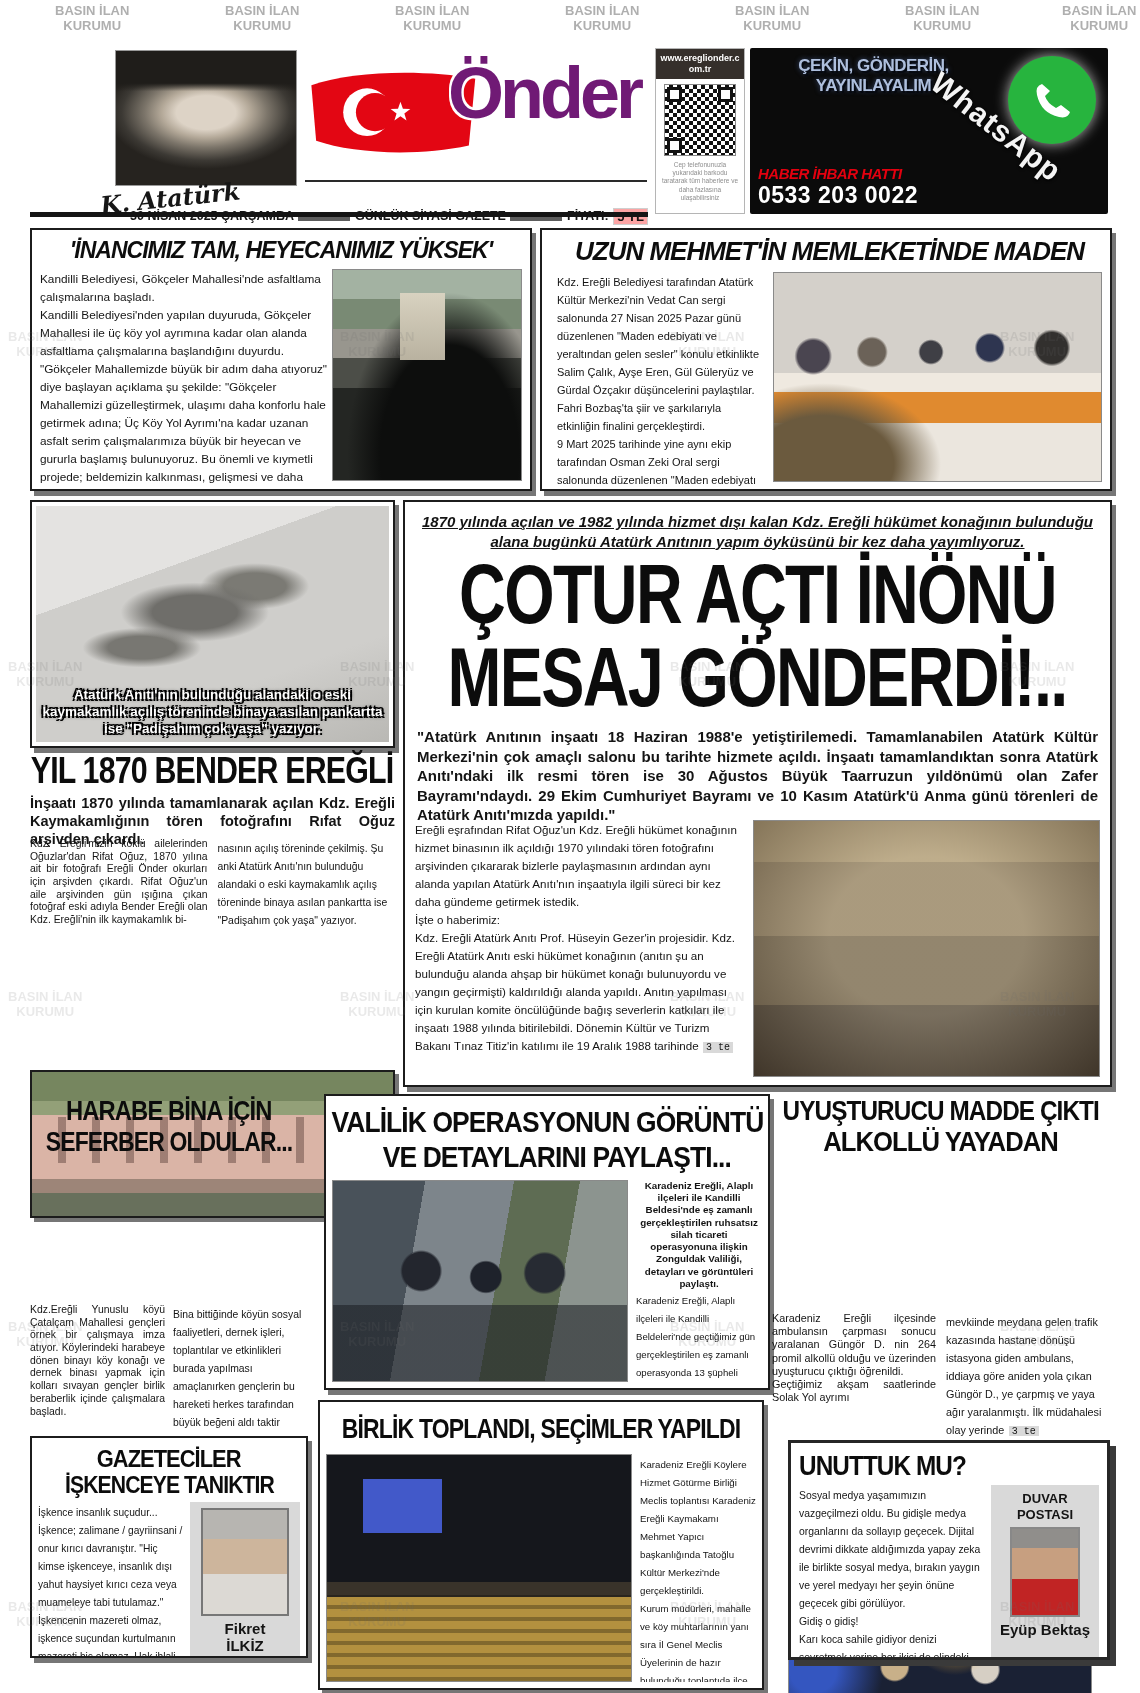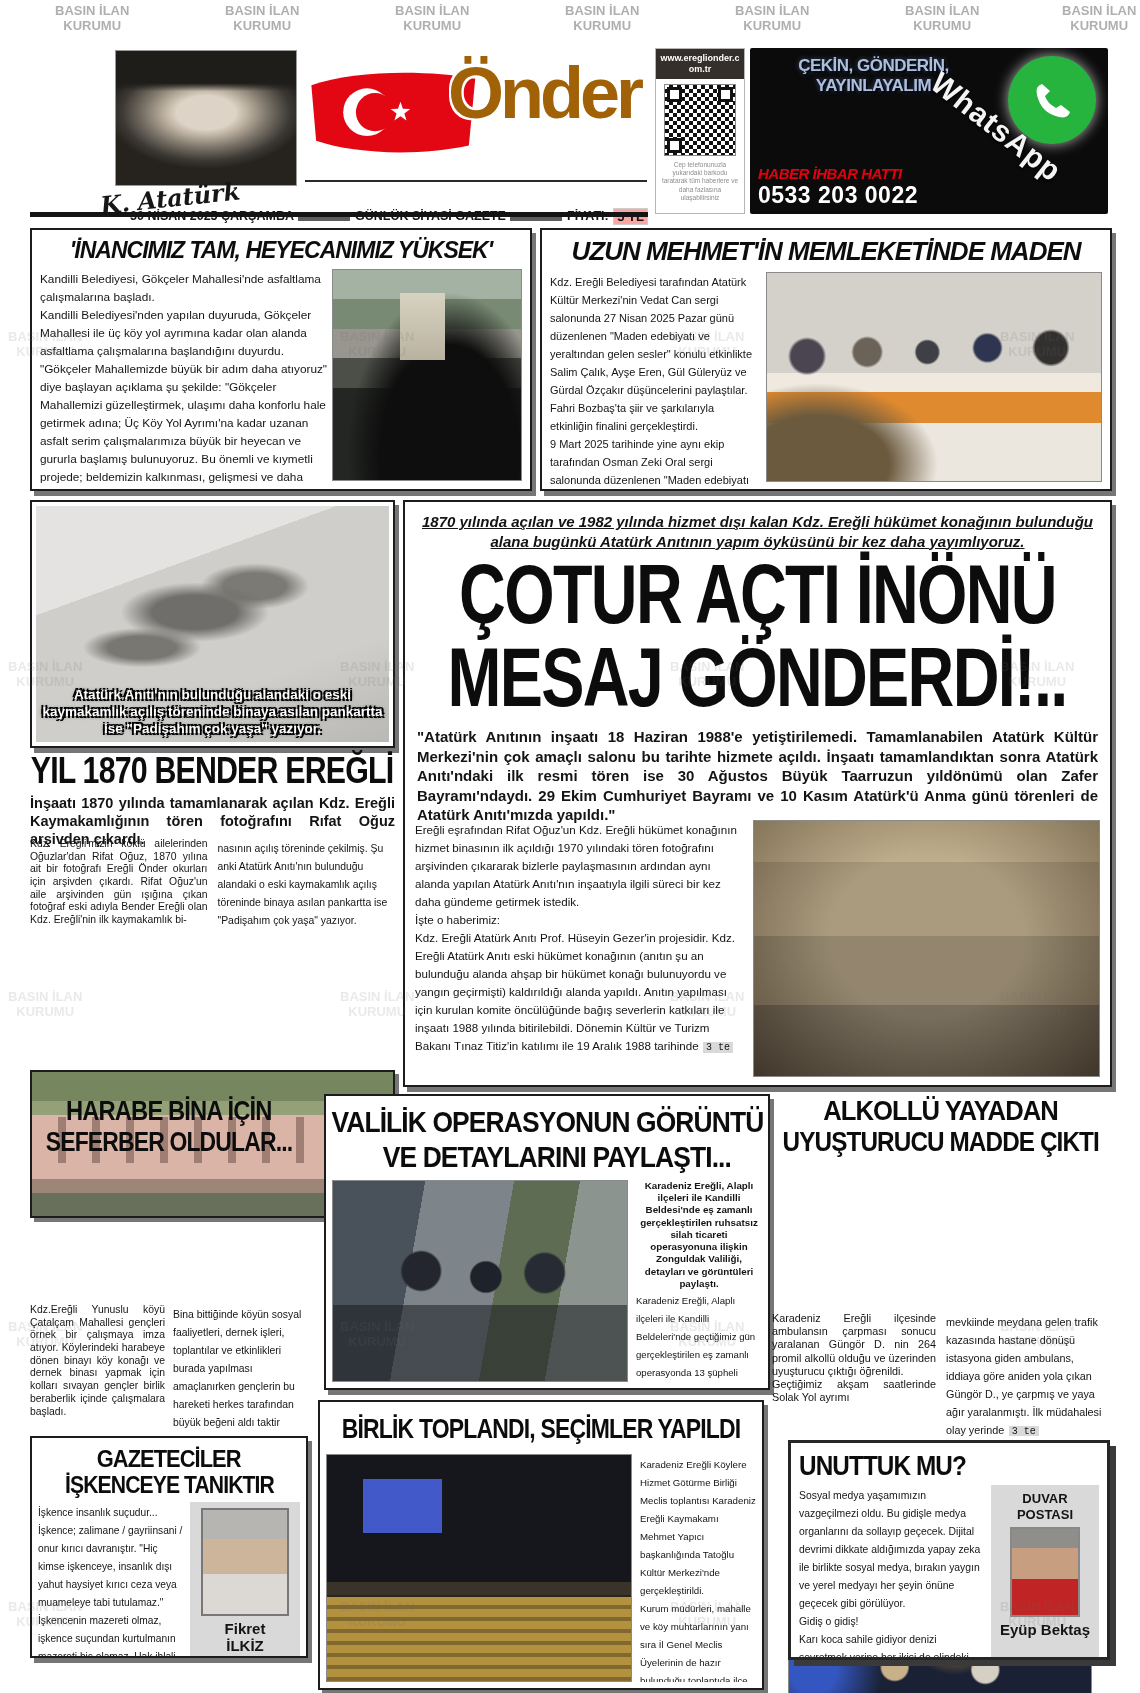--- a/index.html
+++ b/index.html
@@ -145,21 +145,21 @@
     <div class="abs photo ph-ataturk" style="left:115px;top:50px;width:182px;height:136px;"></div>
     <div class="abs" style="left:100px;top:180px;width:210px;font-family:'DejaVu Serif',serif;font-style:italic;
                 font-size:24px;font-weight:bold;transform:rotate(-6deg);color:#161616;">K. Atatürk</div>
 
     <svg class="abs" style="left:305px;top:48px;" width="175" height="130" viewBox="0 0 220 110">
       <path d="M8,20 C60,2 150,0 214,12 L206,96 C140,110 60,106 14,90 Z" fill="#e30613"></path>
       <circle cx="78" cy="54" r="30" fill="#ffffff"></circle>
       <circle cx="88" cy="54" r="24" fill="#e30613"></circle>
       <polygon fill="#ffffff" points="120,41 123.1,49.8 132.4,50 124.9,55.6 127.6,64.5 120,59.2 112.4,64.5 115.1,55.6 107.6,50 116.9,49.8"></polygon>
     </svg>
-    <div class="abs" style="left:448px;top:52px;font-size:72px;font-weight:900;letter-spacing:-4px;color:#a16207;
+    <div class="abs" style="left:448px;top:52px;font-size:72px;font-weight:900;letter-spacing:-4px;color:#701a75;
                 text-shadow:2px 2px 0 #fff,-2px -2px 0 #fff,2px -2px 0 #fff,-2px 2px 0 #fff;z-index:6;">Önder</div>
 
     <div class="abs" style="left:305px;top:180px;width:342px;height:2px;background:#2a2a2a;"></div>
 
     <div class="abs" style="left:130px;top:186px;width:518px;height:20px;display:flex;align-items:center;justify-content:space-between;margin-top:20px;">
       <span style="font-size:12.5px;font-weight:bold;white-space:nowrap;">30 NİSAN 2025 ÇARŞAMBA</span>
       <span style="display:inline-block;width:52px;height:9px;background:#5d5d5d;"></span>
       <span style="font-size:12.5px;font-weight:bold;white-space:nowrap;">GÜNLÜK SİYASİ GAZETE</span>
       <span style="display:inline-block;width:52px;height:9px;background:#5d5d5d;"></span>
       <span style="font-size:12.5px;font-weight:bold;white-space:nowrap;">FİYATI:</span>
@@ -206,21 +206,21 @@
       <div style="flex:0 0 292px;">
         <span class="body-text" style="font-size:11.8px;display:inline;">Kandilli Belediyesi, Gökçeler Mahallesi'nde asfaltlama çalışmalarına başladı.
 Kandilli Belediyesi'nden yapılan duyuruda, Gökçeler Mahallesi ile üç köy yol ayrımına kadar olan alanda asfaltlama çalışmalarına başlandığını duyurdu.
 "Gökçeler Mahallemizde büyük bir adım daha atıyoruz" diye başlayan açıklama şu şekilde: "Gökçeler Mahallemizi güzelleştirmek, ulaşımı daha konforlu hale getirmek adına; Üç Köy Yol Ayrımı'na kadar uzanan asfalt serim çalışmalarımıza büyük bir heyecan ve gururla başlamış bulunuyoruz. Bu önemli ve kıymetli projede; beldemizin kalkınması, gelişmesi ve daha yaşanabilir bir yer haline gelmesi için gece gündüz demeden çalışan, her zaman yanımızda duran, destek ve gayretlerini hiçbir zaman esirgemeyen Zonguldak AK</span>
         
       </div>
       <div class="photo ph-asphalt" style="flex:1;height:212px;"></div>
     </div>
   </section>
 
-  <section class="box" style="left:540px;top:228px;width:572px;height:263px;">
+  <section class="box" style="left:540px;top:228px;width:572px;height:263px;padding-left:7px;">
     <div class="ital-head" style="font-size:26px;margin:6px 4px 5px;">UZUN MEHMET'İN MEMLEKETİNDE MADEN</div>
     <div style="display:flex;padding:0 8px 8px 8px;gap:8px;">
       <div style="flex:0 0 208px;">
         <span class="body-text" style="font-size:11px;display:inline;">Kdz. Ereğli Belediyesi tarafından Atatürk Kültür Merkezi'nin Vedat Can sergi salonunda 27 Nisan 2025 Pazar günü düzenlenen "Maden edebiyatı ve yeraltından gelen sesler" konulu etkinlikte Salim Çalık, Ayşe Eren, Gül Güleryüz ve Gürdal Özçakır düşüncelerini paylaştılar. Fahri Bozbaş'ta şiir ve şarkılarıyla etkinliğin finalini gerçekleştirdi.
 9 Mart 2025 tarihinde yine aynı ekip tarafından Osman Zeki Oral sergi salonunda düzenlenen "Maden edebiyatı ve yeraltından gelen sesler" konulu etkinlik bu kez belediyenin Edebiyat Günleri programında yer aldı. Programda yerel yazarlar ayrıca kitaplarını imzalamayı</span>
         
       </div>
       <div class="photo ph-panel" style="flex:1;height:210px;"></div>
     </div>
   </section>
@@ -329,24 +329,24 @@
       <div style="flex:1;">
         <span class="body-text" style="font-size:9.7px;display:inline;">Karadeniz Ereğli Köylere Hizmet Götürme Birliği Meclis toplantısı Karadeniz Ereğli Kaymakamı Mehmet Yapıcı başkanlığında Tatoğlu Kültür Merkezi'nde gerçekleştirildi.
 Kurum müdürleri, mahalle ve köy muhtarlarının yanı sıra İl Genel Meclis Üyelerinin de hazır bulunduğu toplantıda ilçe genelinde yapılan ve yapılması planlanan çalışmalara ilişkin değerlendirmede bulunuldu.Birlik yönetim seçiminde AK Parti'den İl Genel Meclis Üyeleri Hüseyin</span>
         
       </div>
     </div>
   </section>
 
   <div class="abs" style="left:772px;top:1096px;width:338px;">
     <div class="hl" style="height:31px;">
+        <span class="cond" style="font-size:27px;transform:scaleX(0.9);">UYUŞTURUCU MADDE ÇIKTI</span>
+      </div>
+    <div class="hl" style="height:31px;">
         <span class="cond" style="font-size:27px;transform:scaleX(0.95);">ALKOLLÜ YAYADAN</span>
-      </div>
-    <div class="hl" style="height:31px;">
-        <span class="cond" style="font-size:27px;transform:scaleX(0.9);">UYUŞTURUCU MADDE ÇIKTI</span>
       </div>
   </div>
   <div class="abs photo ph-night" style="left:788px;top:1164px;width:304px;height:142px;"></div>
   <div class="abs" style="left:772px;top:1312px;width:338px;height:124px;display:flex;gap:10px;overflow:hidden;">
     <div class="body-text" style="flex:1;font-size:10.8px;">Karadeniz Ereğli ilçesinde ambulansın çarpması sonucu yaralanan Güngör D. nin 264 promil alkollü olduğu ve üzerinden uyuşturucu çıktığı öğrenildi.
 Geçtiğimiz akşam saatlerinde Solak Yol ayrımı</div>
     <div style="flex:1;">
       <span class="body-text" style="font-size:10.8px;display:inline;">mevkiinde meydana gelen trafik kazasında hastane dönüşü istasyona giden ambulans, iddiaya göre aniden yola çıkan Güngör D., ye çarpmış ve yaya ağır yaralanmıştı. İlk müdahalesi olay yerinde</span>
       <span class="cont">3 te</span>
     </div>

